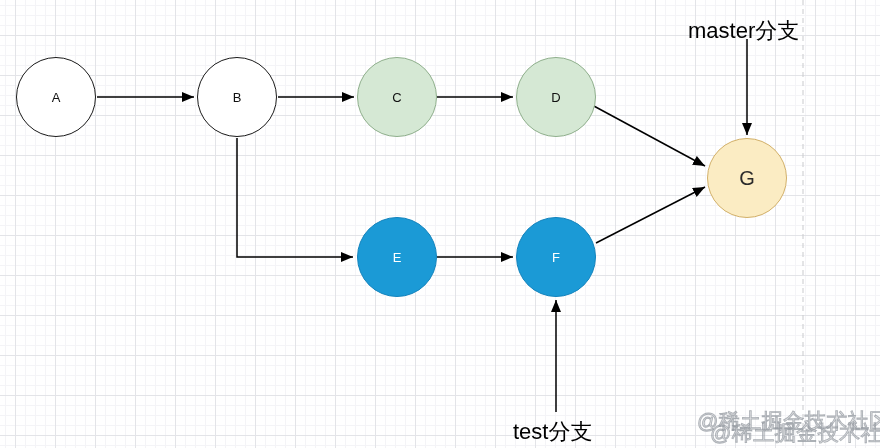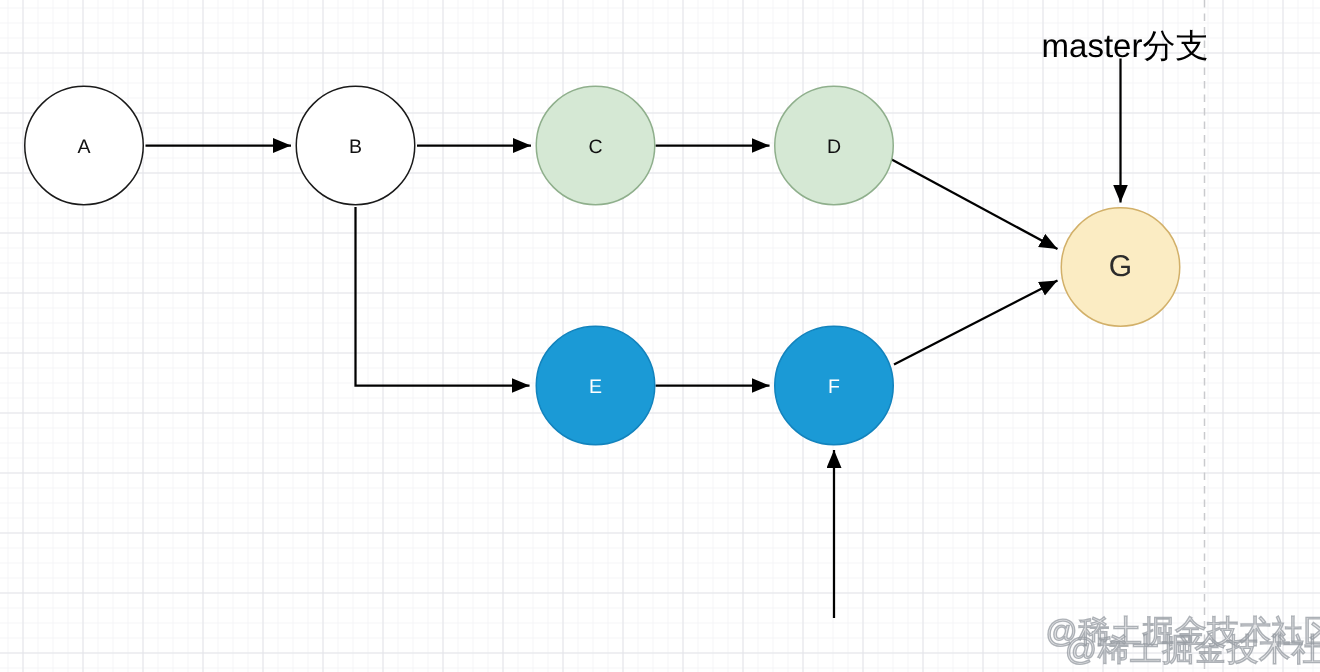--- a/index.html
+++ b/index.html
@@ -41,21 +41,21 @@
     color: #111111;
   }
   .node-white  { background: #ffffff; border: 1.6px solid #1a1a1a; }
   .node-green  { background: #d5e8d4; border: 1.5px solid #8faf8c; }
   .node-blue   { background: #1b9ad6; border: 1.5px solid #1283bd; color: #ffffff; }
   .node-yellow { background: #fbecc3; border: 1.5px solid #d2b069; font-size: 20px; color: #2b2b2b; }
   .anno {
     position: absolute;
     font-size: 22px;
     color: #000000;
-    text-align: center;
+    text-align: left;
     white-space: nowrap;
   }
   .anno-master { left: 688px; top: 16px; width: 124px; }
   .anno-test   { left: 513px; top: 417px; width: 128px; }
   .wm {
     position: absolute;
     font-size: 21px;
     white-space: nowrap;
     color: rgba(165, 169, 176, 0.30);
     -webkit-text-stroke: 0.9px rgba(150, 155, 162, 0.75);
@@ -107,17 +107,18 @@
     <span>E</span>
   </div>
   <div class="node node-blue" style="left:516px; top:217px;">
     <span>F</span>
   </div>
   <div class="node node-yellow" style="left:707px; top:138px;">
     <span>G</span>
   </div>
 
   <div class="anno anno-master">master分支</div>
+  <div class="anno anno-test">test分支</div>
 
   <div class="wm wm-1">@稀土掘金技术社区</div>
   <div class="wm wm-2">@稀土掘金技术社区</div>
 
 </div>
 
 </body></html>

